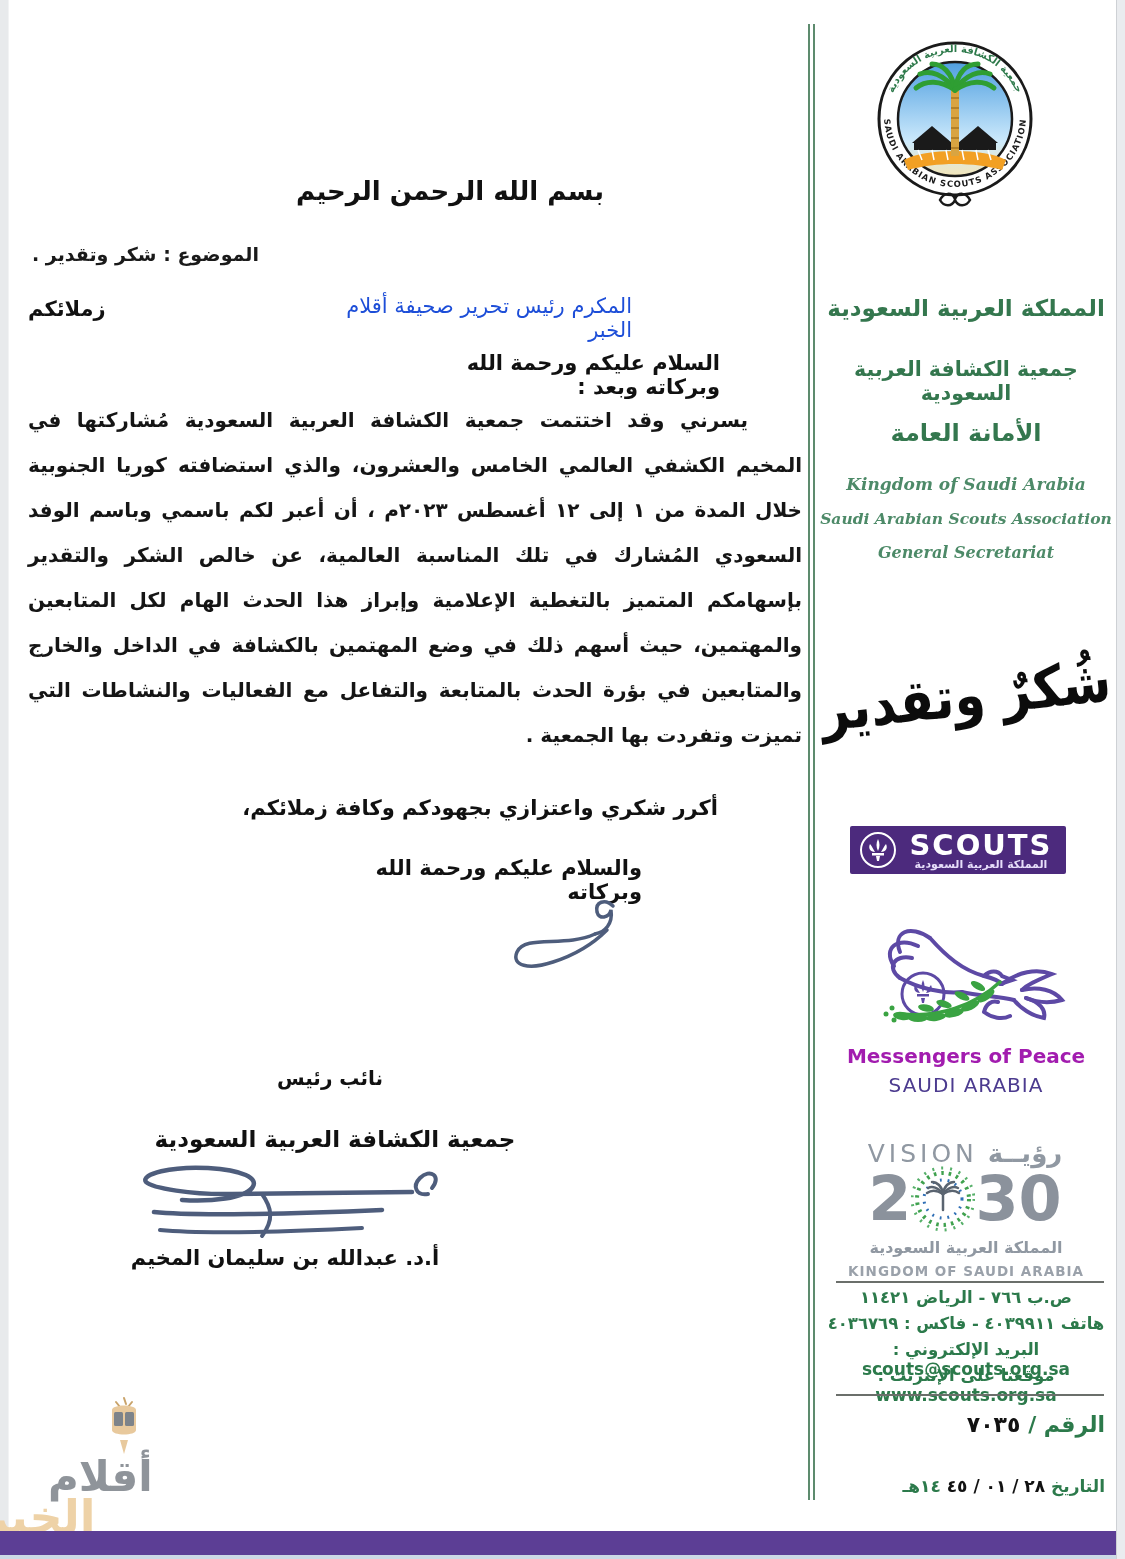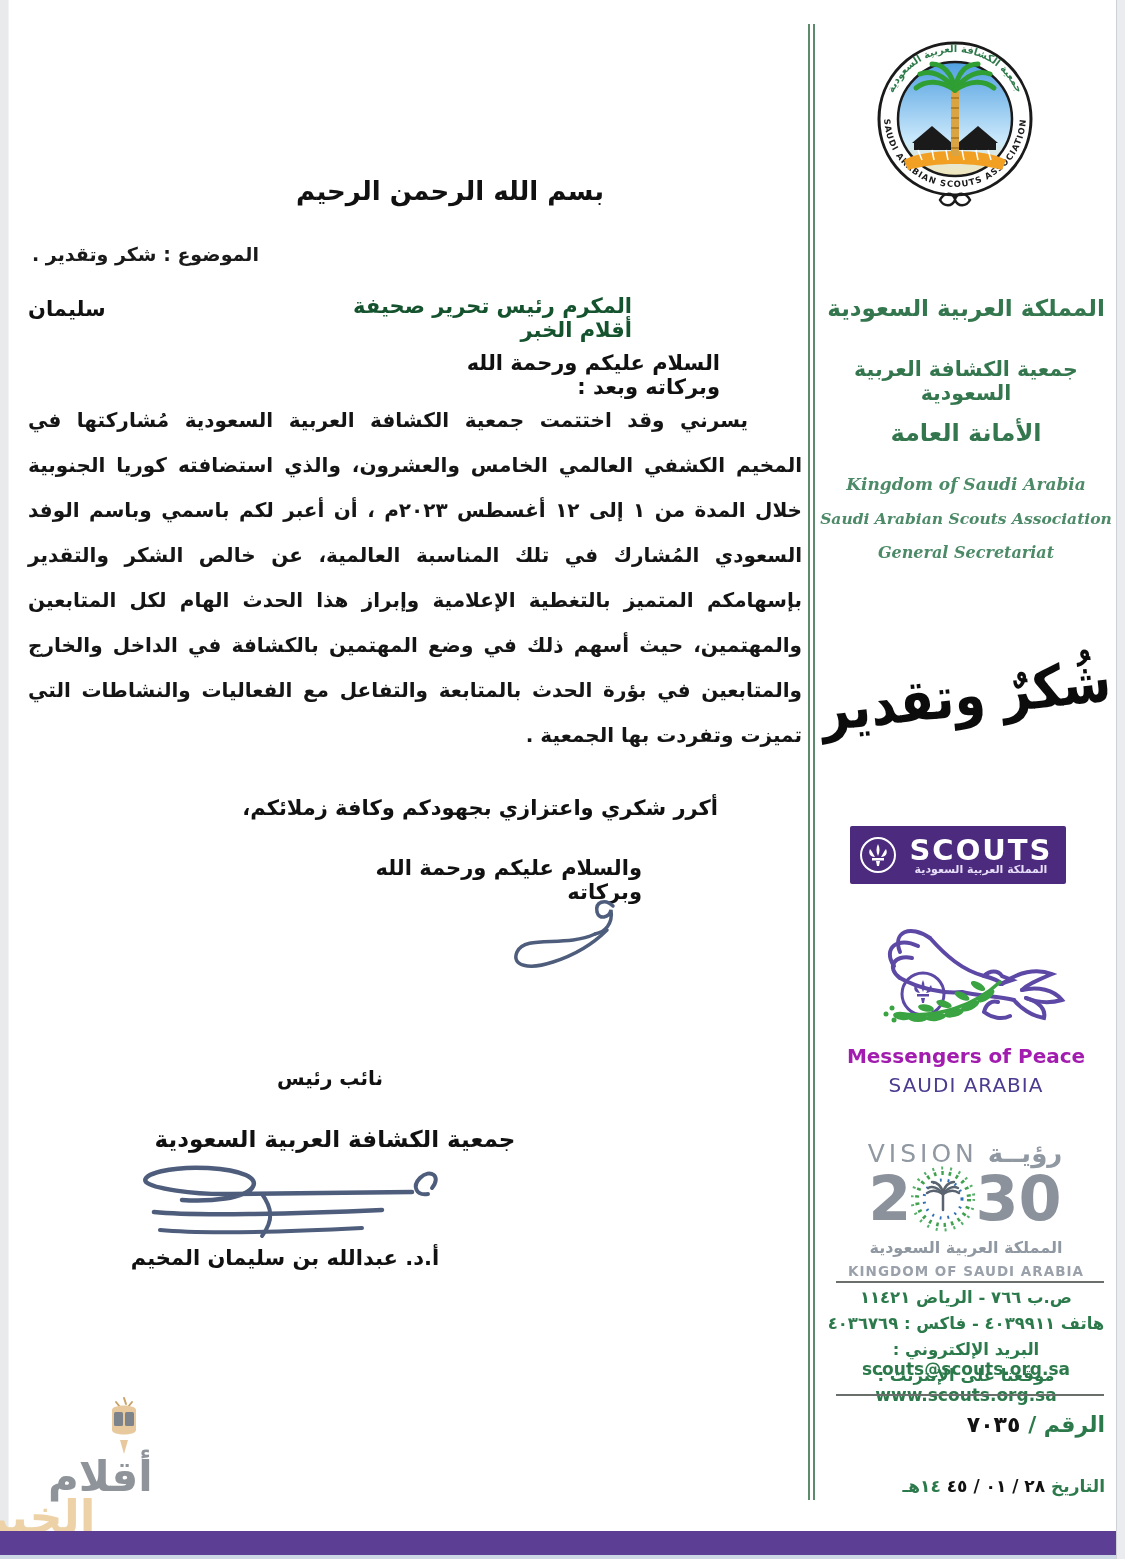--- a/index.html
+++ b/index.html
@@ -16,21 +16,21 @@
   .edge-right  { left:1116px; top:0; width:9px; height:1559px; background:#eaecef; border-left:1px solid #ced1d5; }
   .edge-bottom { left:0; top:1555px; width:1125px; height:4px; background:#ccd8e5; }
 
   
   .vrule { left:808px; top:24px; width:7px; height:1476px;
            border-left:2px solid #5d8b6e; border-right:2px solid #5d8b6e; }
 
   
   .bismillah  { left:290px; top:176px; width:320px; text-align:center; font-size:26px; font-weight:bold; color:#111; }
   .subject    { left:32px;  top:243px; font-size:19px; font-weight:bold; color:#1a1a1a; }
-  .addressee  { left:320px; top:294px; width:312px; text-align:right; font-size:21px; font-weight:bold; color:#14532d; }
+  .addressee  { left:320px; top:294px; width:312px; text-align:right; font-size:21px; font-weight:normal; color:#1d4ed8; }
   .honorific  { left:28px;  top:297px; font-size:21px; font-weight:bold; color:#111; }
   .salutation { left:385px; top:351px; width:335px; text-align:right; font-size:21px; font-weight:bold; color:#111; }
 
   .body-wrap  { left:28px; top:400px; width:774px; }
   .body-line  { direction:rtl; text-align:justify; text-align-last:justify;
                 font-size:20px; font-weight:bold; color:#151515; height:45px; line-height:40px; }
   .body-line.first { padding-right:54px; }
   .body-line.last  { text-align-last:right; }
 
   .closing1 { left:240px; top:796px; width:478px; text-align:right; font-size:21px; font-weight:bold; color:#111; }
@@ -51,21 +51,21 @@
   .lh-en   { left:818px; width:296px; text-align:center; color:#4d8a68;
              font-family:"DejaVu Serif", serif; font-style:italic; font-weight:bold; }
   .lh-en-1 { top:474px; font-size:17px; }
   .lh-en-2 { top:509px; font-size:15.5px; }
   .lh-en-3 { top:543px; font-size:16px; }
 
   .callig { left:818px; top:608px; width:296px; height:175px; display:flex; align-items:center; justify-content:center; }
   .callig span { display:block; font-size:50px; font-weight:bold; color:#0c0c0c;
                  transform:rotate(-6deg) scaleY(1.15); white-space:nowrap; letter-spacing:-3px; }
 
-  .scouts-banner { left:850px; top:826px; width:216px; height:58px; background:#4c2a7d; border-radius:2px;
+  .scouts-banner { left:850px; top:826px; width:216px; height:48px; background:#4c2a7d; border-radius:2px;
                    display:flex; align-items:center; padding:0 10px; gap:10px; }
   .fleur-ring { width:36px; height:36px; border:2px solid #fff; border-radius:50%;
                 display:flex; align-items:center; justify-content:center; flex:0 0 auto; }
   .scouts-texts { display:flex; flex-direction:column; align-items:center; flex:1; }
   .scouts-word { color:#fff; font-weight:bold; font-size:29px; letter-spacing:2px; line-height:30px; }
   .scouts-sub  { color:#e7defa; font-size:11px; font-weight:bold; margin-top:-2px; }
 
   .mop-line1 { left:818px; top:1044px; width:296px; text-align:center; font-size:20px; font-weight:bold; color:#a21caf; }
   .mop-line2 { left:818px; top:1073px; width:296px; text-align:center; font-size:20px; font-weight:normal; color:#4c3b8f; letter-spacing:1px; }
 
@@ -97,21 +97,21 @@
 <div class="page">
 
   <div class="abs edge-left"></div>
   <div class="abs edge-bottom"></div>
 
   <div class="abs vrule"></div>
 
   <div class="abs ar bismillah">بسم الله الرحمن الرحيم</div>
   <div class="abs ar subject">الموضوع : شكر وتقدير .</div>
   <div class="abs ar addressee">المكرم رئيس تحرير  صحيفة أقلام الخبر</div>
-  <div class="abs ar honorific">سليمان</div>
+  <div class="abs ar honorific">زملائكم</div>
   <div class="abs ar salutation">السلام عليكم ورحمة الله وبركاته وبعد :</div>
 
   <div class="abs body-wrap">
     <div class="body-line first">يسرني وقد اختتمت جمعية الكشافة العربية السعودية مُشاركتها في</div>
     <div class="body-line">المخيم الكشفي العالمي الخامس والعشرون، والذي استضافته كوريا الجنوبية</div>
     <div class="body-line">خلال المدة من ١ إلى ١٢ أغسطس ٢٠٢٣م ، أن أعبر لكم باسمي وباسم الوفد</div>
     <div class="body-line">السعودي المُشارك في تلك المناسبة العالمية،  عن خالص الشكر والتقدير</div>
     <div class="body-line">بإسهامكم المتميز بالتغطية الإعلامية وإبراز هذا الحدث الهام لكل المتابعين</div>
     <div class="body-line">والمهتمين،  حيث أسهم ذلك في وضع المهتمين بالكشافة في الداخل والخارج</div>
     <div class="body-line">والمتابعين في بؤرة الحدث بالمتابعة والتفاعل مع الفعاليات والنشاطات التي</div>

